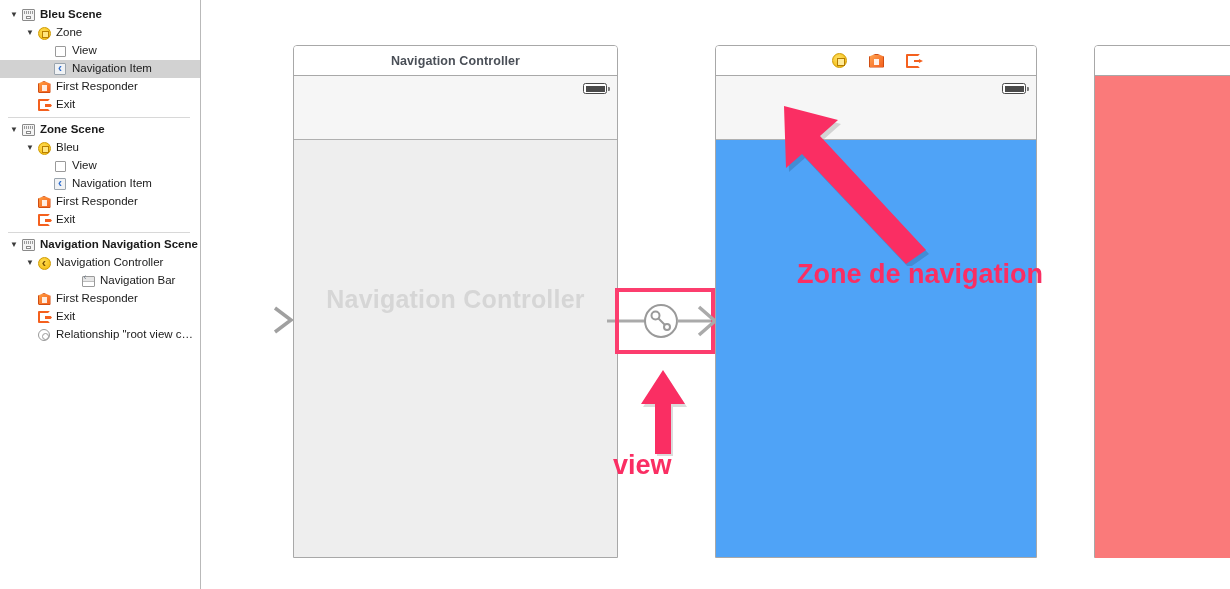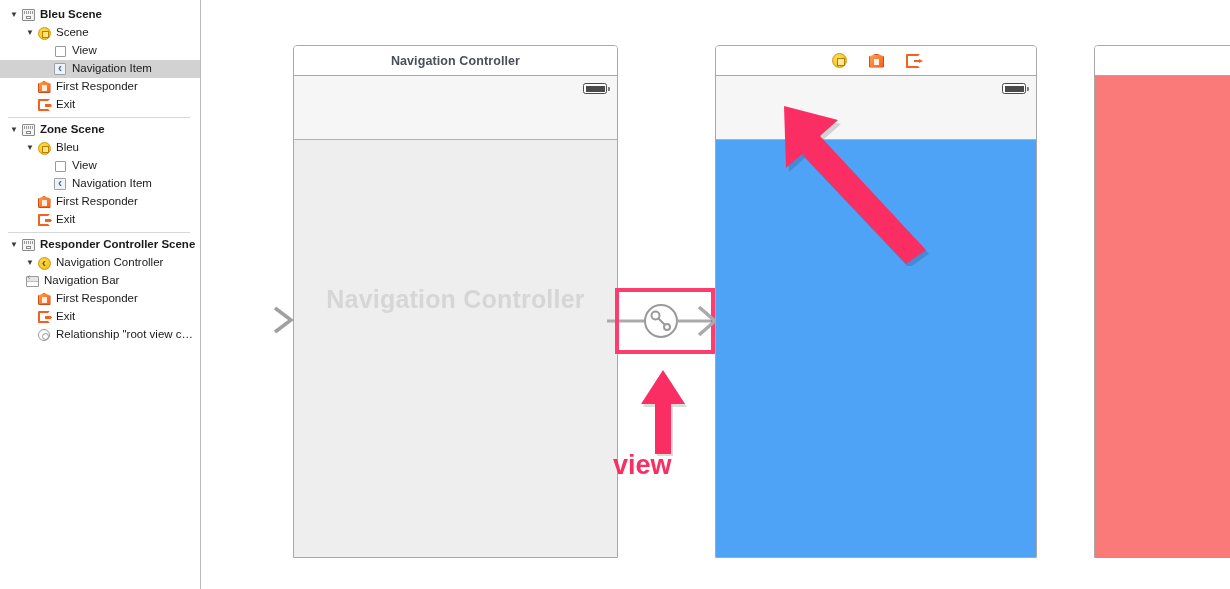--- a/index.html
+++ b/index.html
@@ -261,21 +261,21 @@
           <div class="ic-scene"></div>
         </div>
       <div class="lbl">Bleu Scene</div>
     </div>
 
     <div class="outline-row" style="padding-left:24px">
       <div class="twisty">▼</div>
       <div class="ico">
           <div class="ic-vc"></div>
         </div>
-      <div class="lbl">Scene</div>
+      <div class="lbl">Zone</div>
     </div>
     <div class="outline-row" style="padding-left:52px">
       <div class="ico">
           <div class="ic-view"></div>
         </div>
       <div class="lbl">View</div>
     </div>
     <div class="outline-row selected" style="padding-left:52px">
       <div class="ico">
           <div class="ic-navitem"></div>
@@ -336,30 +336,30 @@
       <div class="lbl">Exit</div>
     </div>
 
     <div class="sep"></div>
 
     <div class="outline-row bold" style="padding-left:8px">
       <div class="twisty">▼</div>
       <div class="ico">
           <div class="ic-scene"></div>
         </div>
-      <div class="lbl">Responder Controller Scene</div>
+      <div class="lbl">Navigation Navigation Scene</div>
     </div>
     <div class="outline-row" style="padding-left:24px">
       <div class="twisty">▼</div>
       <div class="ico">
           <div class="ic-navvc"></div>
         </div>
       <div class="lbl">Navigation Controller</div>
     </div>
-    <div class="outline-row" style="padding-left:24px">
+    <div class="outline-row" style="padding-left:80px">
       <div class="ico">
           <div class="ic-navbar"></div>
         </div>
       <div class="lbl">Navigation Bar</div>
     </div>
     <div class="outline-row" style="padding-left:36px">
       <div class="ico">
           <div class="ic-responder"></div>
         </div>
       <div class="lbl">First Responder</div>
@@ -458,15 +458,19 @@
       <span style="position:relative; visibility:hidden;">segue</span>
     </div>
 
     <svg class="anno-arrow" style="left:575px; top:98px; width:180px; height:168px;" viewBox="0 0 180 168">
       <g>
         <path d="M8 8 L62 22 L44 38 L150 152 L130 166 L26 56 L10 70 Z" fill="rgba(0,0,0,0.14)" transform="translate(3,4)"></path>
         <path d="M8 8 L62 22 L44 38 L150 152 L130 166 L26 56 L10 70 Z" fill="#fa2e63"></path>
       </g>
     </svg>
 
+    <div class="anno-label" style="left:596px; top:259px;">
+      <span>Zone de navigation</span>
+      <span style="position:relative; visibility:hidden;">Zone de navigation</span>
+    </div>
 
   </div>
 </div>
 
 </body></html>

